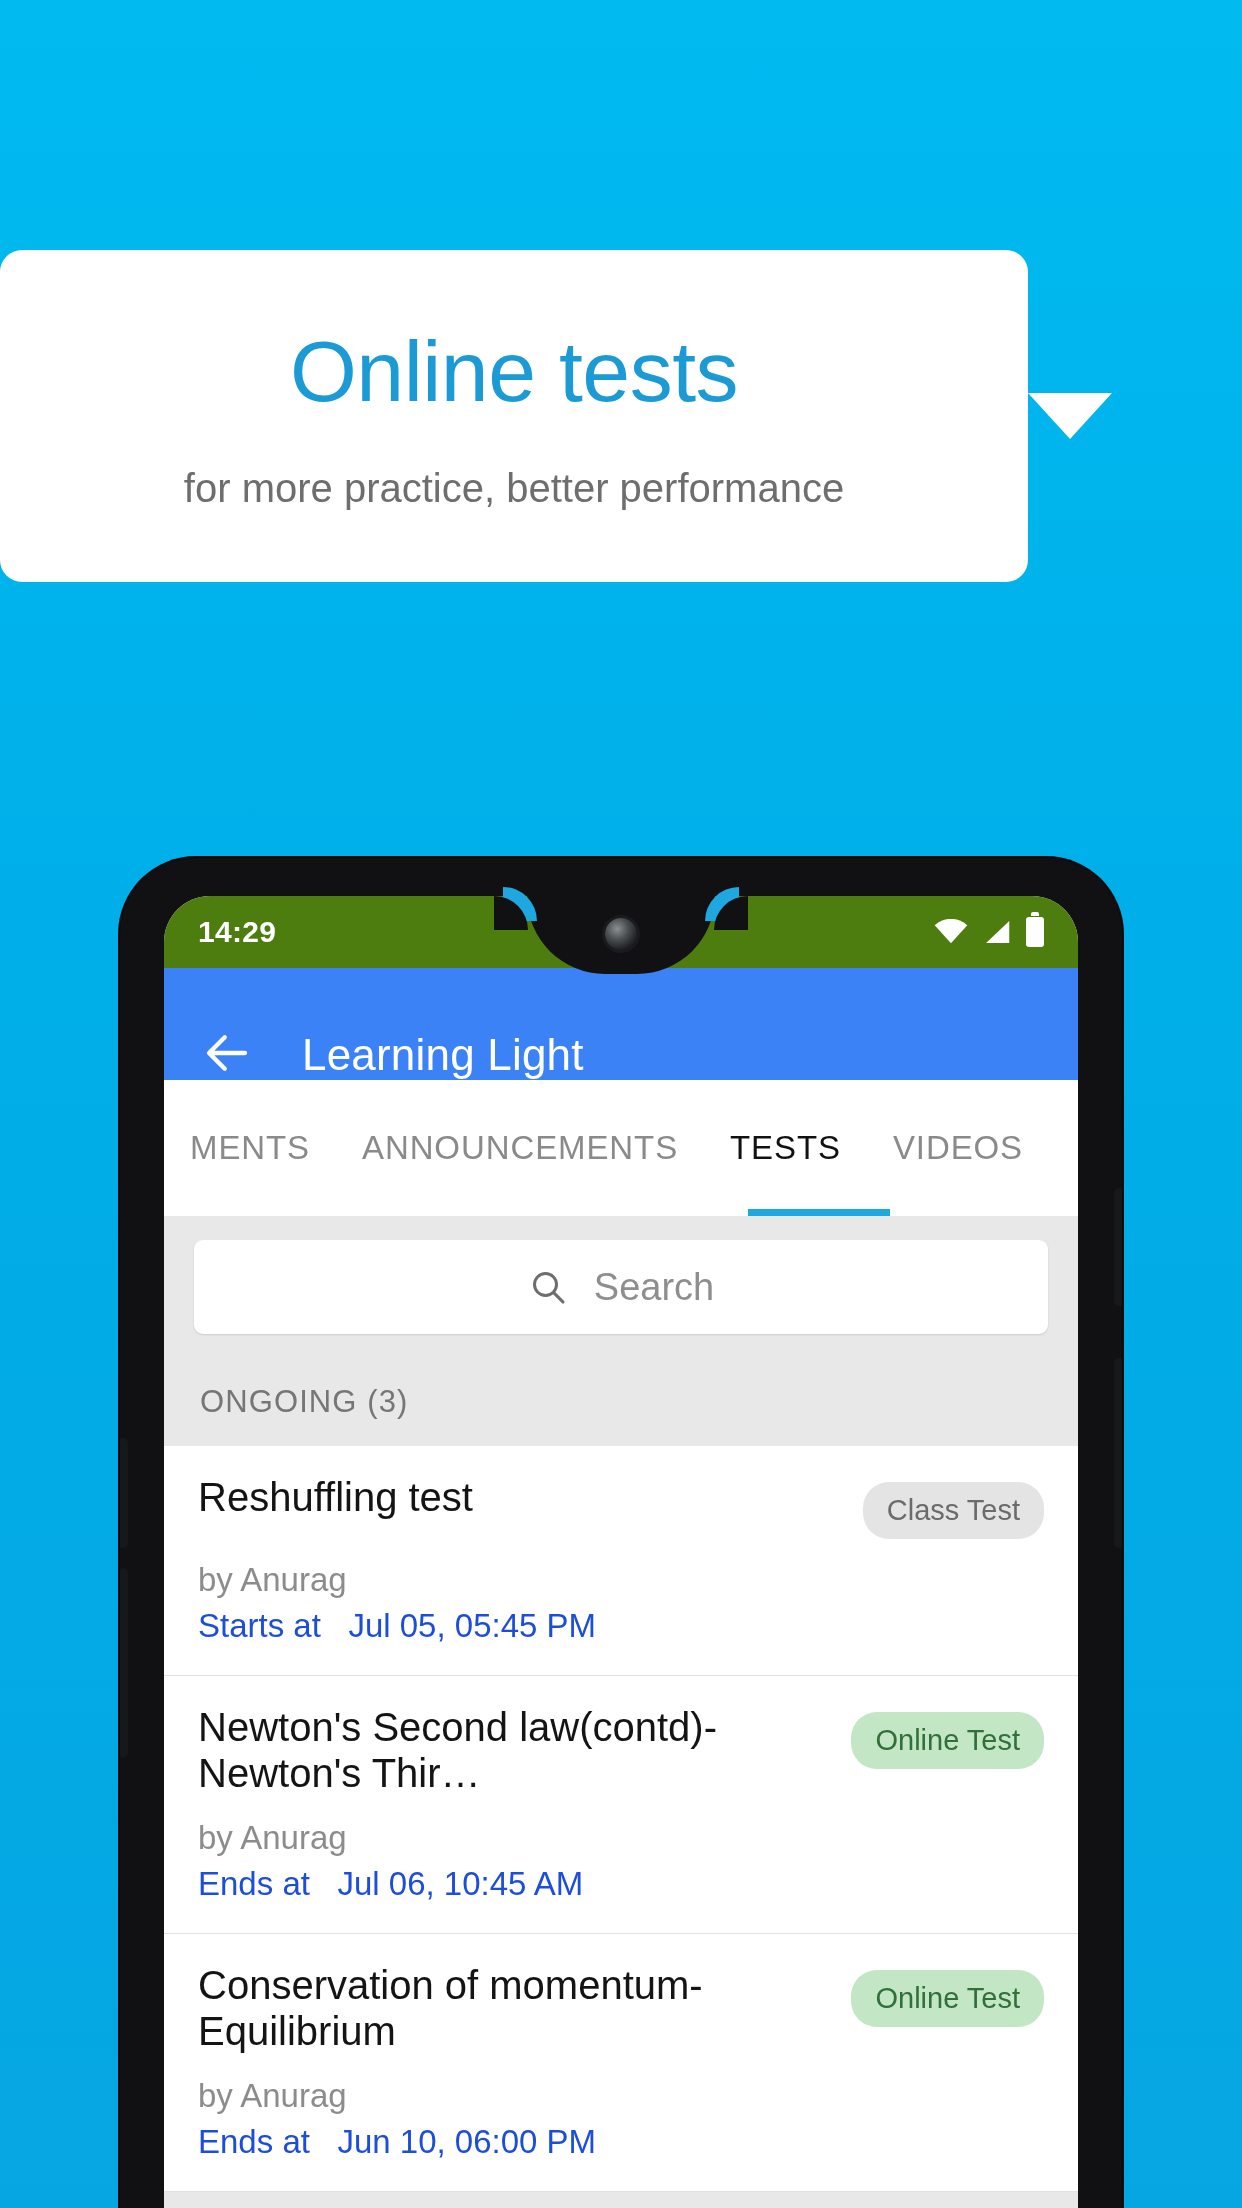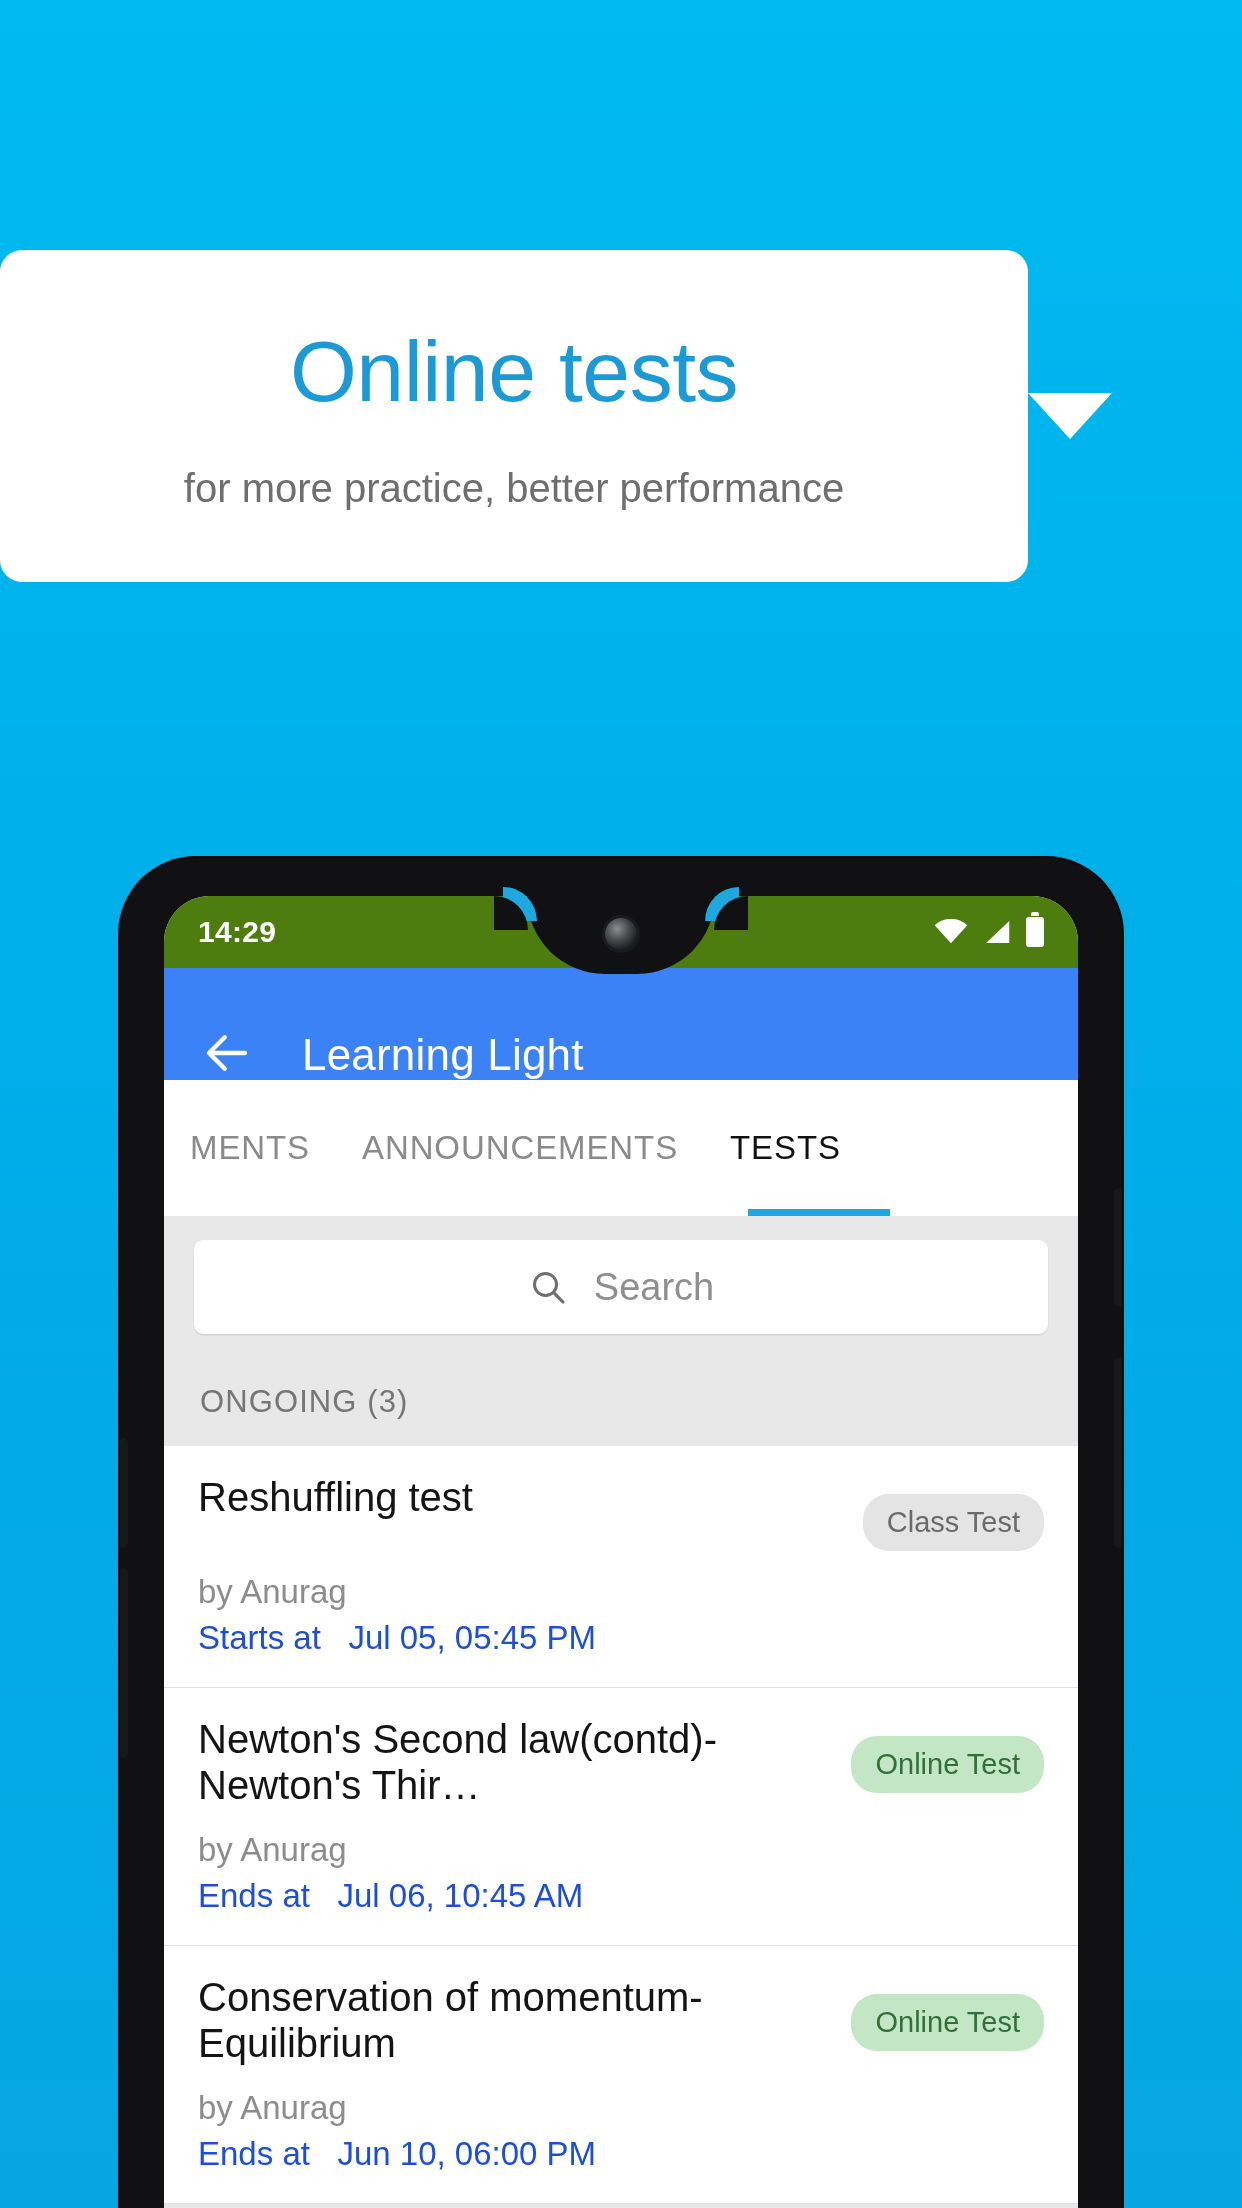--- a/index.html
+++ b/index.html
@@ -118,21 +118,21 @@
   .test-row {
     background:#ffffff; padding:28px 34px 30px;
     border-bottom:1px solid #E2E2E2; position:relative;
   }
   .test-top { display:flex; align-items:flex-start; gap:16px; }
   .test-title {
     font-size:40px; color:#141414; line-height:1.16; flex:1; font-weight:400;
   }
   .badge {
     flex:0 0 auto; border-radius:26px; padding:12px 24px;
-    font-size:29px; white-space:nowrap; margin-top:20px;
+    font-size:29px; white-space:nowrap; margin-top:8px;
   }
   .badge.class { background:#E4E4E4; color:#6B6B6B; }
   .badge.online { background:#C3E6C4; color:#31703A; }
   .test-author { font-size:33px; color:#8C8C8C; margin-top:22px; }
   .test-time { font-size:33px; color:#1d4ed8; margin-top:8px; }
 </style>
 </head>
 <body>
 
 <div class="promo-wrap">
@@ -170,20 +170,21 @@
           <path d="M20 12 H5 M11 5 L4 12 L11 19" stroke="#ffffff" stroke-width="1.9" fill="none" stroke-linecap="round" stroke-linejoin="round"></path>
         </svg>
       </div>
       <div class="appbar-title">Learning Light</div>
     </div>
 
     <div class="tabs">
       <div class="tab">MENTS</div>
       <div class="tab">ANNOUNCEMENTS</div>
       <div class="tab active">TESTS</div>
+      <div class="tab">VIDEOS</div>
       <div class="tab-underline"></div>
     </div>
 
     <div class="content">
 
       <div class="search-zone">
         <div class="search-box">
           <svg width="40" height="40" viewBox="0 0 24 24">
             <circle cx="10.5" cy="10.5" r="6.6" stroke="#6E6E6E" stroke-width="1.8" fill="none"></circle>
             <path d="M15.4 15.4 L21 21" stroke="#6E6E6E" stroke-width="1.9" stroke-linecap="round"></path>

